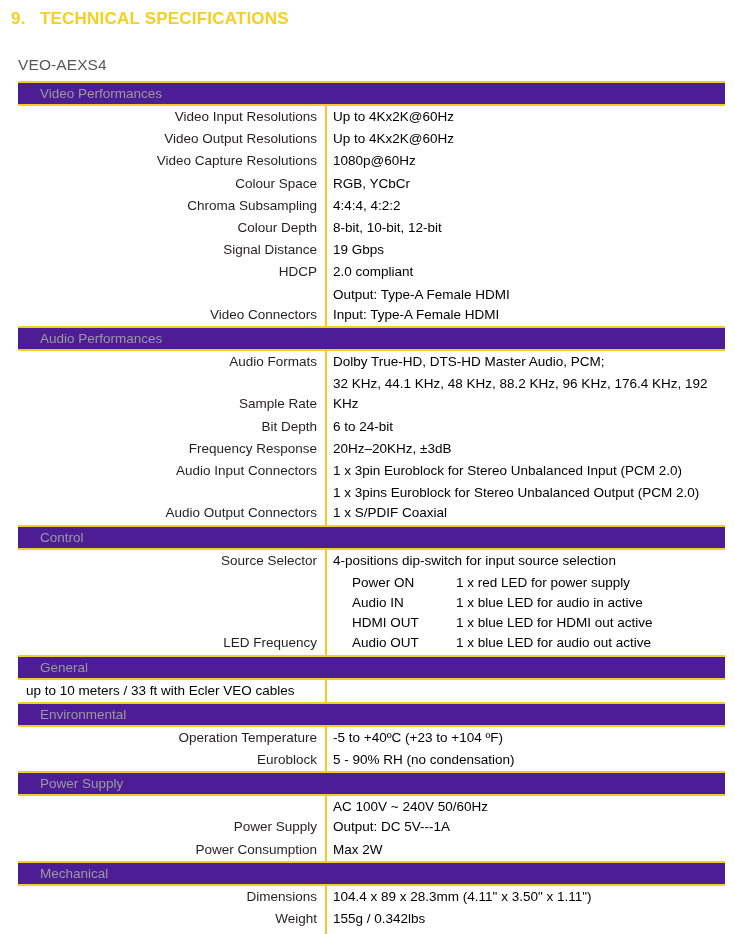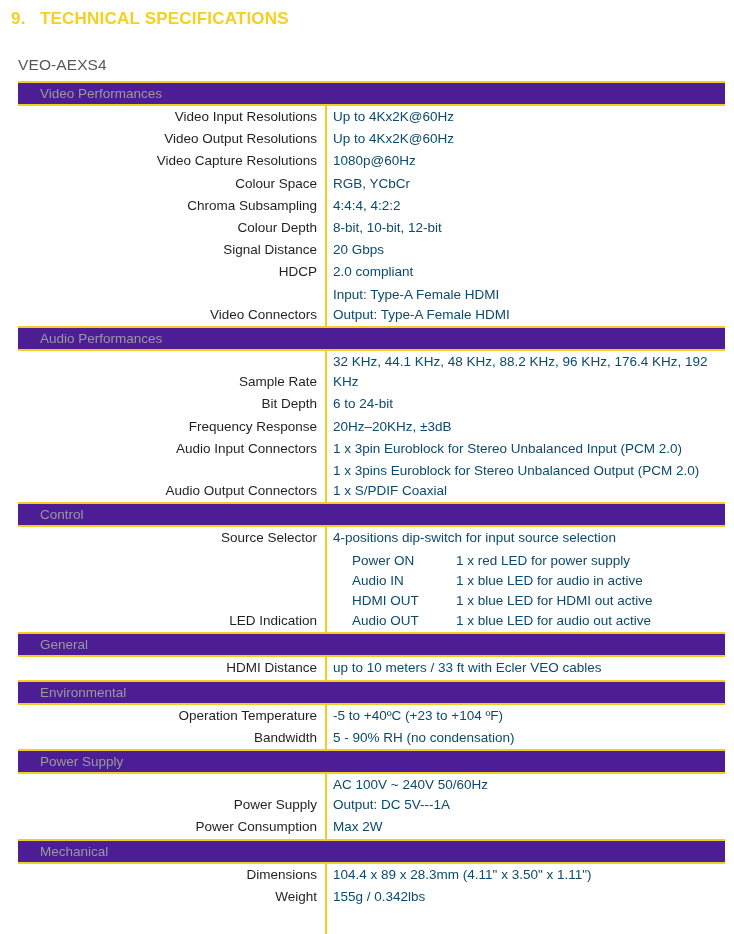--- a/index.html
+++ b/index.html
@@ -79,21 +79,21 @@
     text-align: right;
     padding: 1px 8px 1px 0;
     font-size: 13.5px;
     color: #231f20;
     line-height: 20.2px;
   }
   .row .value {
     flex: 1 1 auto;
     padding: 1px 4px 1px 8px;
     font-size: 13.5px;
-    color: #0c4a6e;
+    color: #000000;
     line-height: 20.2px;
   }
   .value .vline { display: block; }
 
   
   .led-block { display: block; margin-left: 19px; }
   .led-row { display: flex; line-height: 20.2px; }
   .led-row .led-name { width: 104px; flex: 0 0 104px; }
   .led-row .led-desc { flex: 1 1 auto; }
 </style>
@@ -144,39 +144,45 @@
         </div>
         <div class="row">
           <div class="label">Colour Depth</div>
           <div class="value">
             <span class="vline">8-bit, 10-bit, 12-bit</span>
           </div>
         </div>
         <div class="row">
           <div class="label">Signal Distance</div>
           <div class="value">
-            <span class="vline">20 Gbps</span>
+            <span class="vline">19 Gbps</span>
           </div>
         </div>
         <div class="row">
           <div class="label">HDCP</div>
           <div class="value">
             <span class="vline">2.0 compliant</span>
           </div>
         </div>
         <div class="row">
           <div class="label">Video Connectors</div>
           <div class="value">
+            <span class="vline">Output: Type-A Female HDMI</span>
             <span class="vline">Input: Type-A Female HDMI</span>
-            <span class="vline">Output: Type-A Female HDMI</span>
           </div>
         </div>
       </div>
       <div class="section-head">Audio Performances</div>
       <div class="rows">
+        <div class="row">
+          <div class="label">Audio Formats</div>
+          <div class="value">
+            <span class="vline">Dolby True-HD, DTS-HD Master Audio, PCM;</span>
+          </div>
+        </div>
         <div class="row">
           <div class="label">Sample Rate</div>
           <div class="value">
             <span class="vline">32 KHz, 44.1 KHz, 48 KHz, 88.2 KHz, 96 KHz, 176.4 KHz, 192 KHz</span>
           </div>
         </div>
         <div class="row">
           <div class="label">Bit Depth</div>
           <div class="value">
             <span class="vline">6 to 24-bit</span>
@@ -204,21 +210,21 @@
       </div>
       <div class="section-head">Control</div>
       <div class="rows">
         <div class="row">
           <div class="label">Source Selector</div>
           <div class="value">
             <span class="vline">4-positions dip-switch for input source selection</span>
           </div>
         </div>
         <div class="row">
-          <div class="label">LED Indication</div>
+          <div class="label">LED Frequency</div>
           <div class="value">
             <div class="led-block">
               <div class="led-row">
                 <span class="led-name">Power ON</span>
                 <span class="led-desc">1 x red LED for power supply</span>
               </div>
               <div class="led-row">
                 <span class="led-name">Audio IN</span>
                 <span class="led-desc">1 x blue LED for audio in active</span>
               </div>
@@ -230,36 +236,35 @@
                 <span class="led-name">Audio OUT</span>
                 <span class="led-desc">1 x blue LED for audio out active</span>
               </div>
             </div>
           </div>
         </div>
       </div>
       <div class="section-head">General</div>
       <div class="rows">
         <div class="row">
-          <div class="label">HDMI Distance</div>
           <div class="value">
             <span class="vline">up to 10 meters / 33 ft with Ecler VEO cables</span>
           </div>
         </div>
       </div>
       <div class="section-head">Environmental</div>
       <div class="rows">
         <div class="row">
           <div class="label">Operation Temperature</div>
           <div class="value">
             <span class="vline">-5 to +40ºC (+23 to +104 ºF)</span>
           </div>
         </div>
         <div class="row">
-          <div class="label">Bandwidth</div>
+          <div class="label">Euroblock</div>
           <div class="value">
             <span class="vline">5 - 90% RH (no condensation)</span>
           </div>
         </div>
       </div>
       <div class="section-head">Power Supply</div>
       <div class="rows">
         <div class="row">
           <div class="label">Power Supply</div>
           <div class="value">

